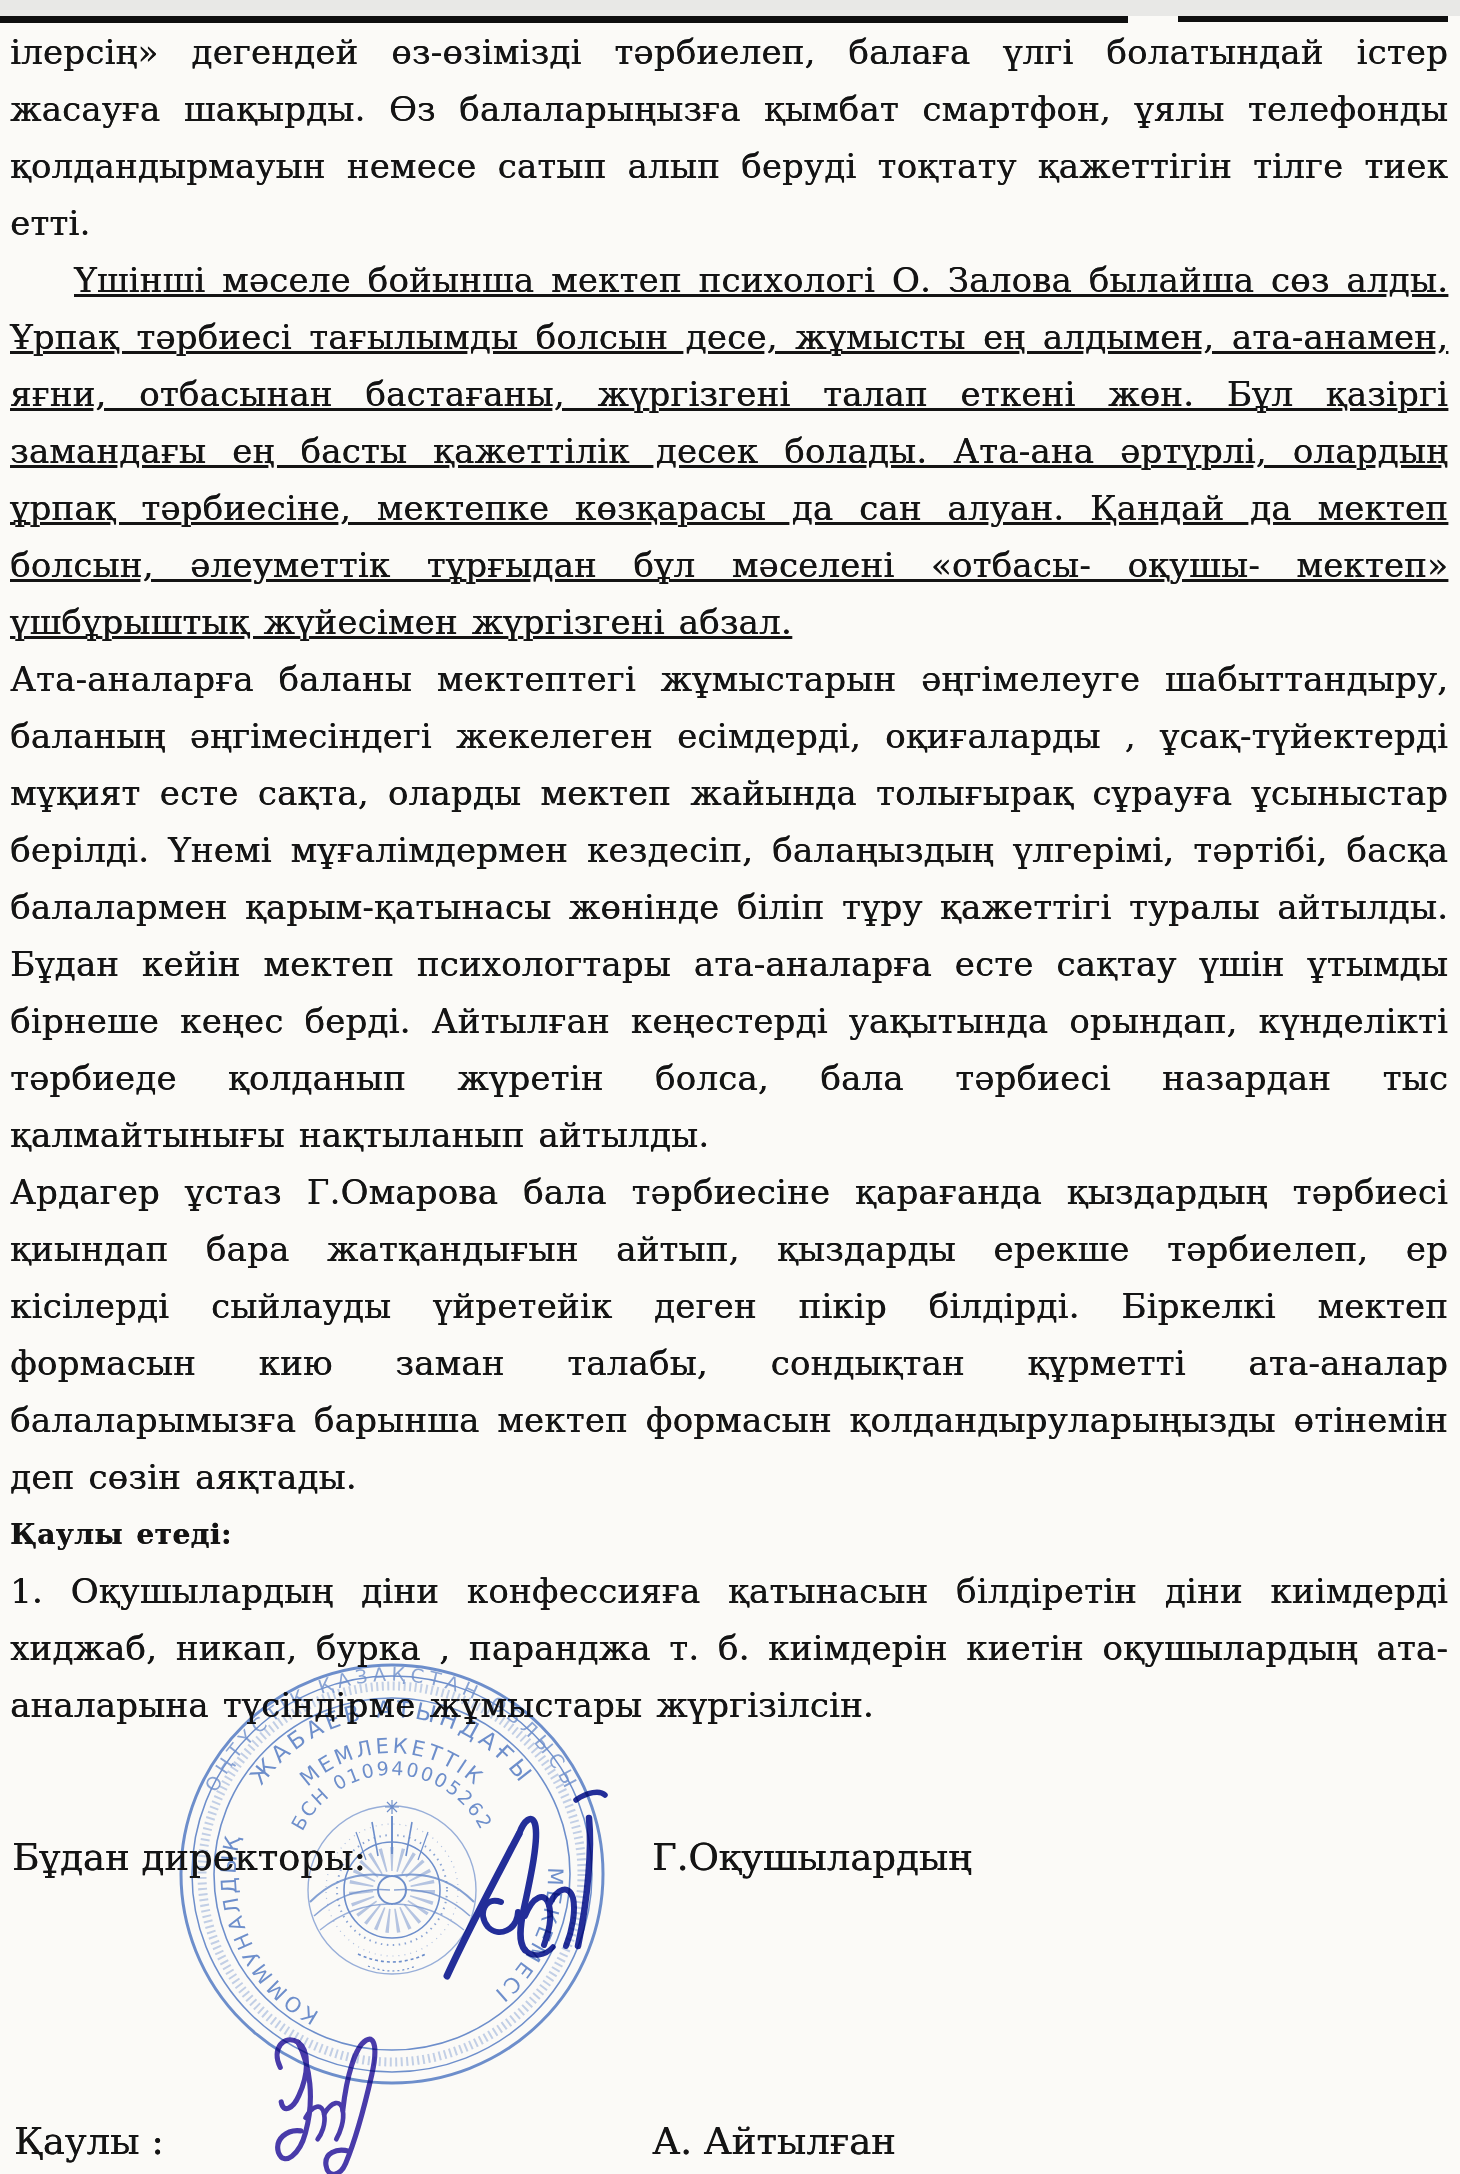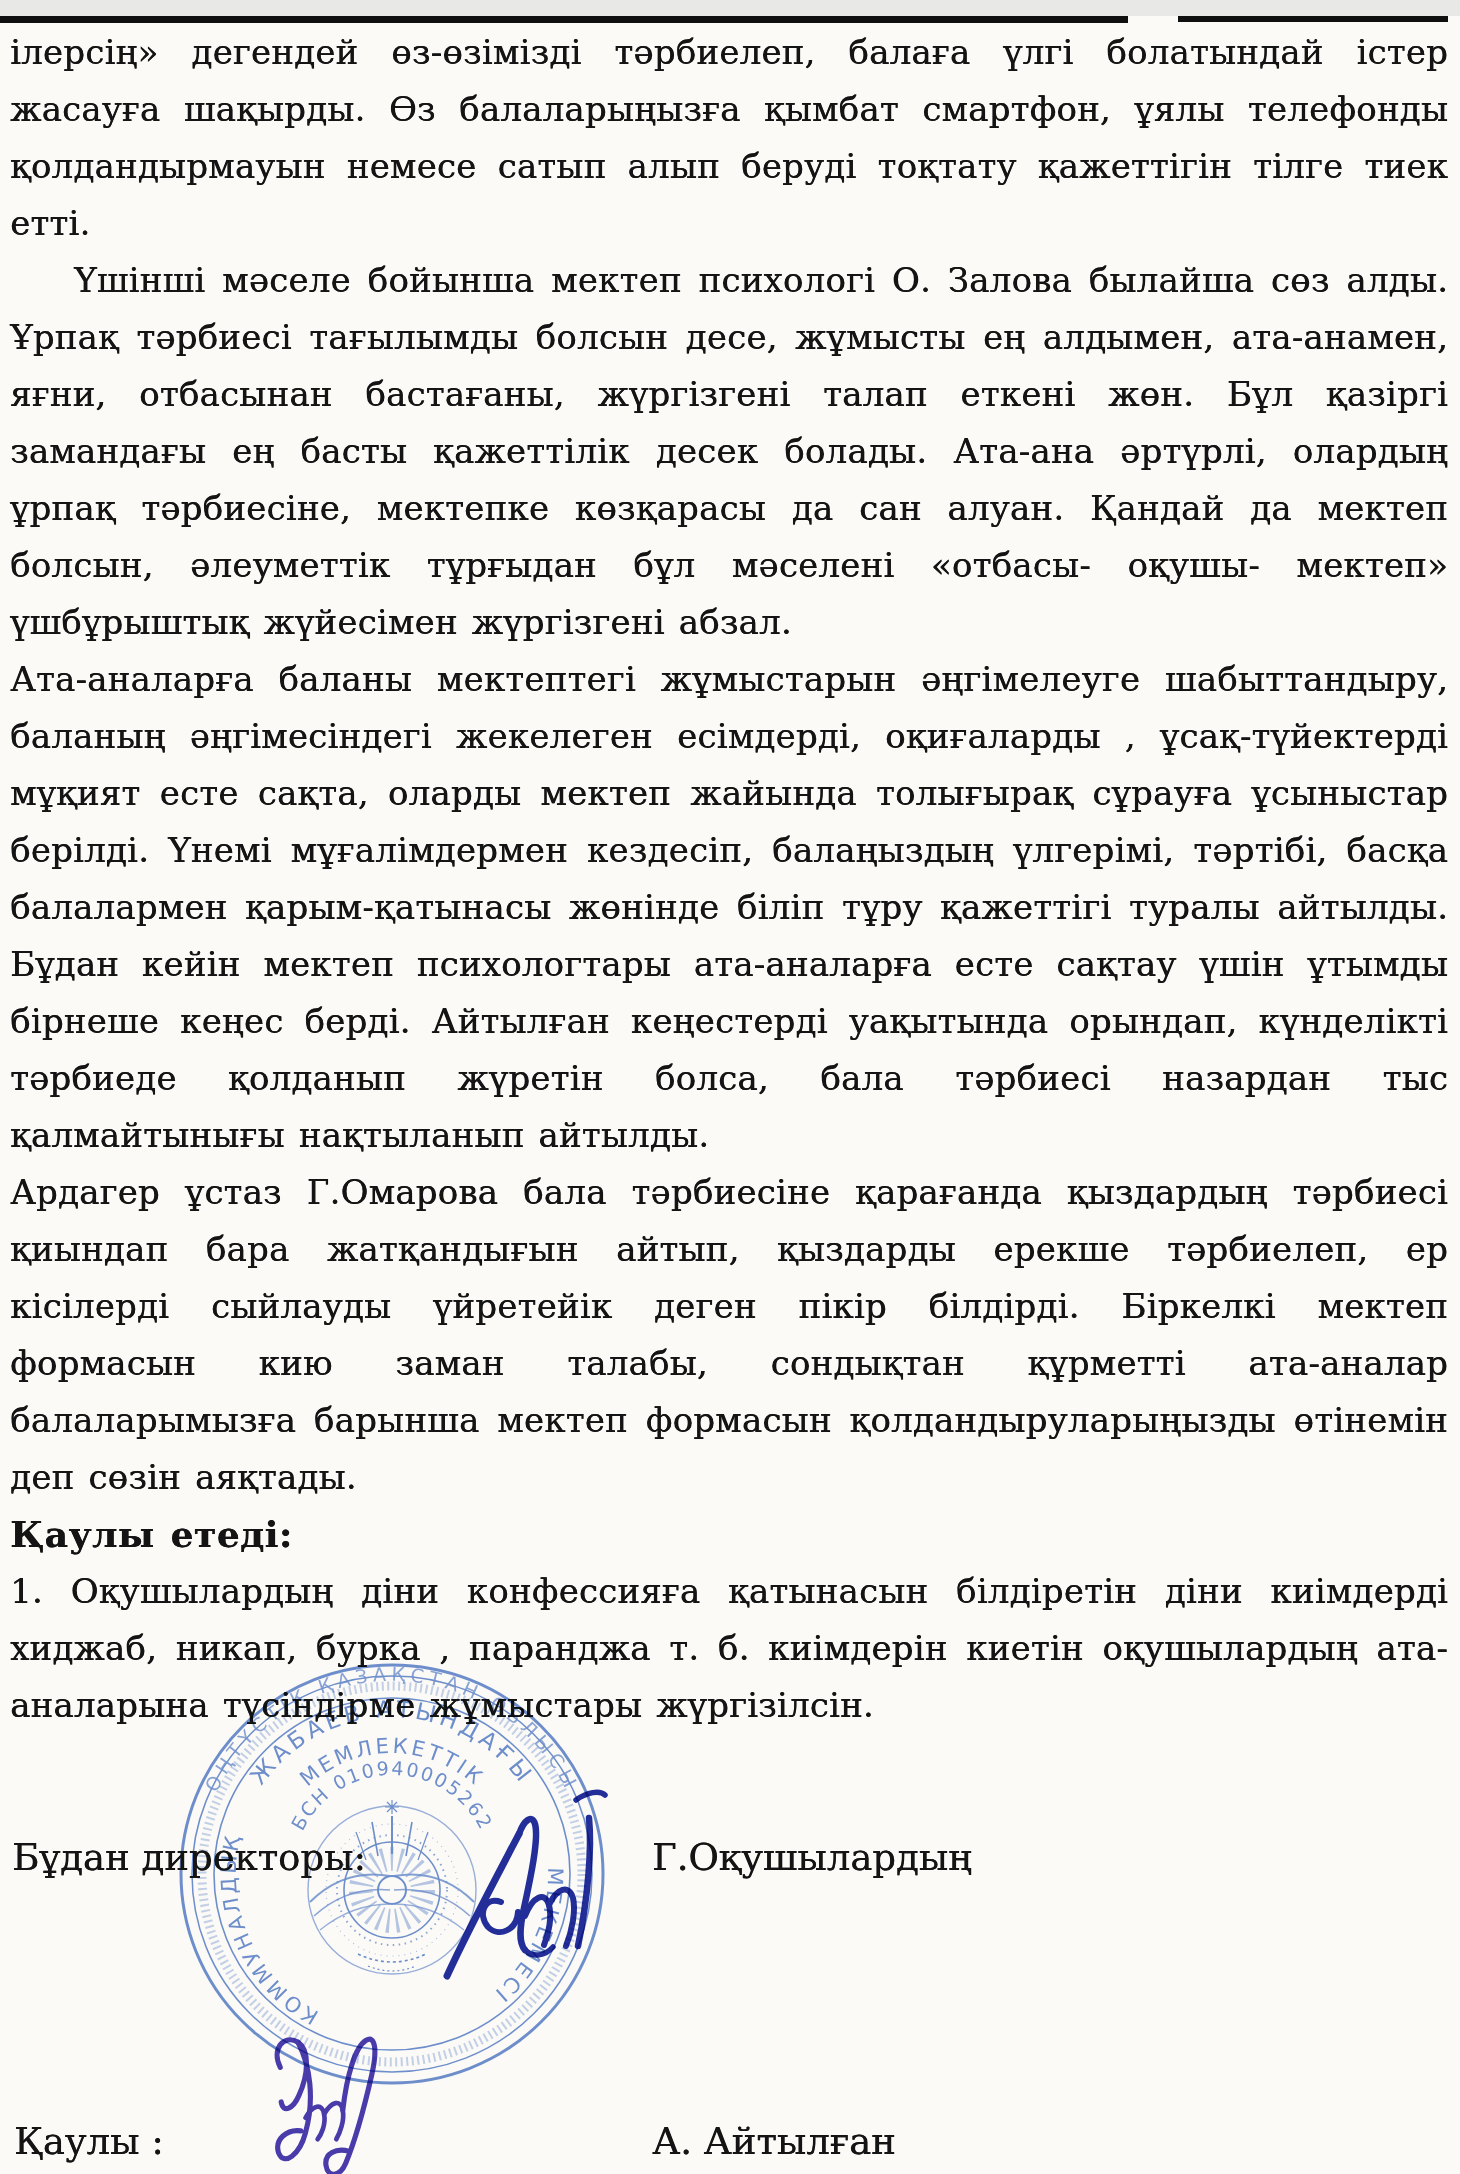--- a/index.html
+++ b/index.html
@@ -18,23 +18,23 @@
 
   .doc-text{
     position:absolute;left:10px;top:8px;width:1438px;
     font-size:34px;line-height:57px;
     text-align:justify;
     letter-spacing:.2px;
     word-spacing:3px;
     text-shadow:.4px 0 0 #141414;
   }
   .doc-text p{margin:0;}
-  .para.indent{text-indent:64px;}
+  .para.indent{text-indent:64px;text-decoration:underline;}
   .resolution-heading{
-    margin:0;font-size:36px;line-height:57px;font-weight:bold;
+    margin:0;font-size:28px;line-height:57px;font-weight:bold;
     text-align:left;letter-spacing:.5px;
   }
 
   .stamp{
     position:absolute;left:172px;top:1642px;width:440px;height:432px;
     color:#5b82cc;
     opacity:.88;
     mix-blend-mode:multiply;
   }
   .stamp text{

